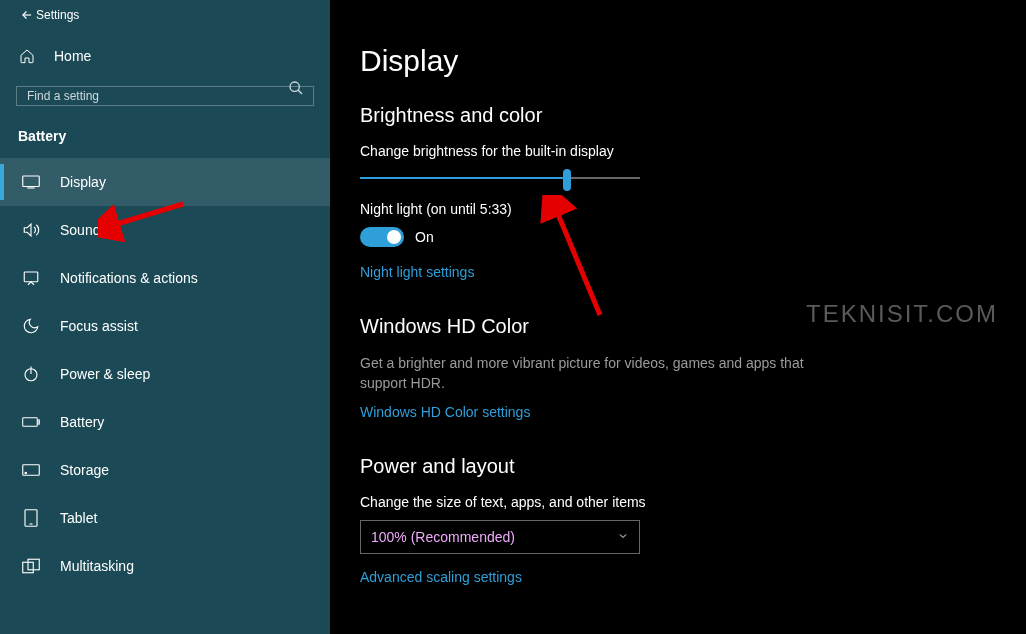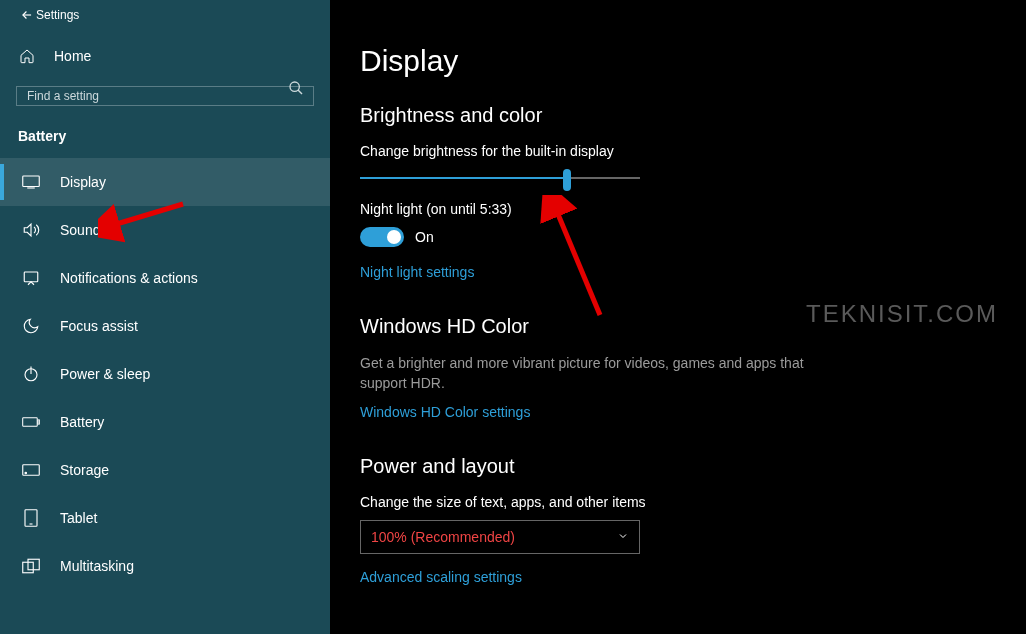--- a/index.html
+++ b/index.html
@@ -31,21 +31,21 @@
 .label-text { font-size:14px; margin-bottom:10px; }
 .desc-text { font-size:14px; color:#9b9b9b; margin-bottom:10px; line-height:1.4; max-width:470px; }
 .link { color:#2e9fd8; font-size:14px; cursor:pointer; }
 .slider-track { position:relative; width:280px; height:2px; background:#666; margin:18px 0 22px 0; }
 .slider-fill { position:absolute; left:0; top:0; height:2px; background:#2e9fd8; width:74%; }
 .slider-thumb { position:absolute; top:-8px; left:74%; transform:translateX(-50%); width:8px; height:22px; background:#2e9fd8; border-radius:4px; }
 .toggle-row { display:flex; align-items:center; gap:11px; margin-bottom:16px; }
 .toggle { width:44px; height:20px; background:#2e9fd8; border-radius:10px; position:relative; cursor:pointer; }
 .toggle-knob { position:absolute; right:3px; top:3px; width:14px; height:14px; border-radius:50%; background:#fff; }
 .toggle-state { font-size:14px; }
-.select { width:280px; height:34px; border:1px solid #666; background:#000; color:#ef4444; display:flex; align-items:center; justify-content:space-between; padding:0 10px; font-size:14px; margin-bottom:14px; cursor:pointer; }
+.select { width:280px; height:34px; border:1px solid #666; background:#000; color:#f0abfc; display:flex; align-items:center; justify-content:space-between; padding:0 10px; font-size:14px; margin-bottom:14px; cursor:pointer; }
 .watermark { position:absolute; right:28px; top:300px; color:#5a5a5a; font-size:24px; letter-spacing:2px; font-weight:500; pointer-events:none; }
 .arrow-annot { position:absolute; pointer-events:none; }
 </style>
 </head>
 <body>
 
 <div class="window">
 
   <div class="titlebar">
     <div class="titlebar-left">

